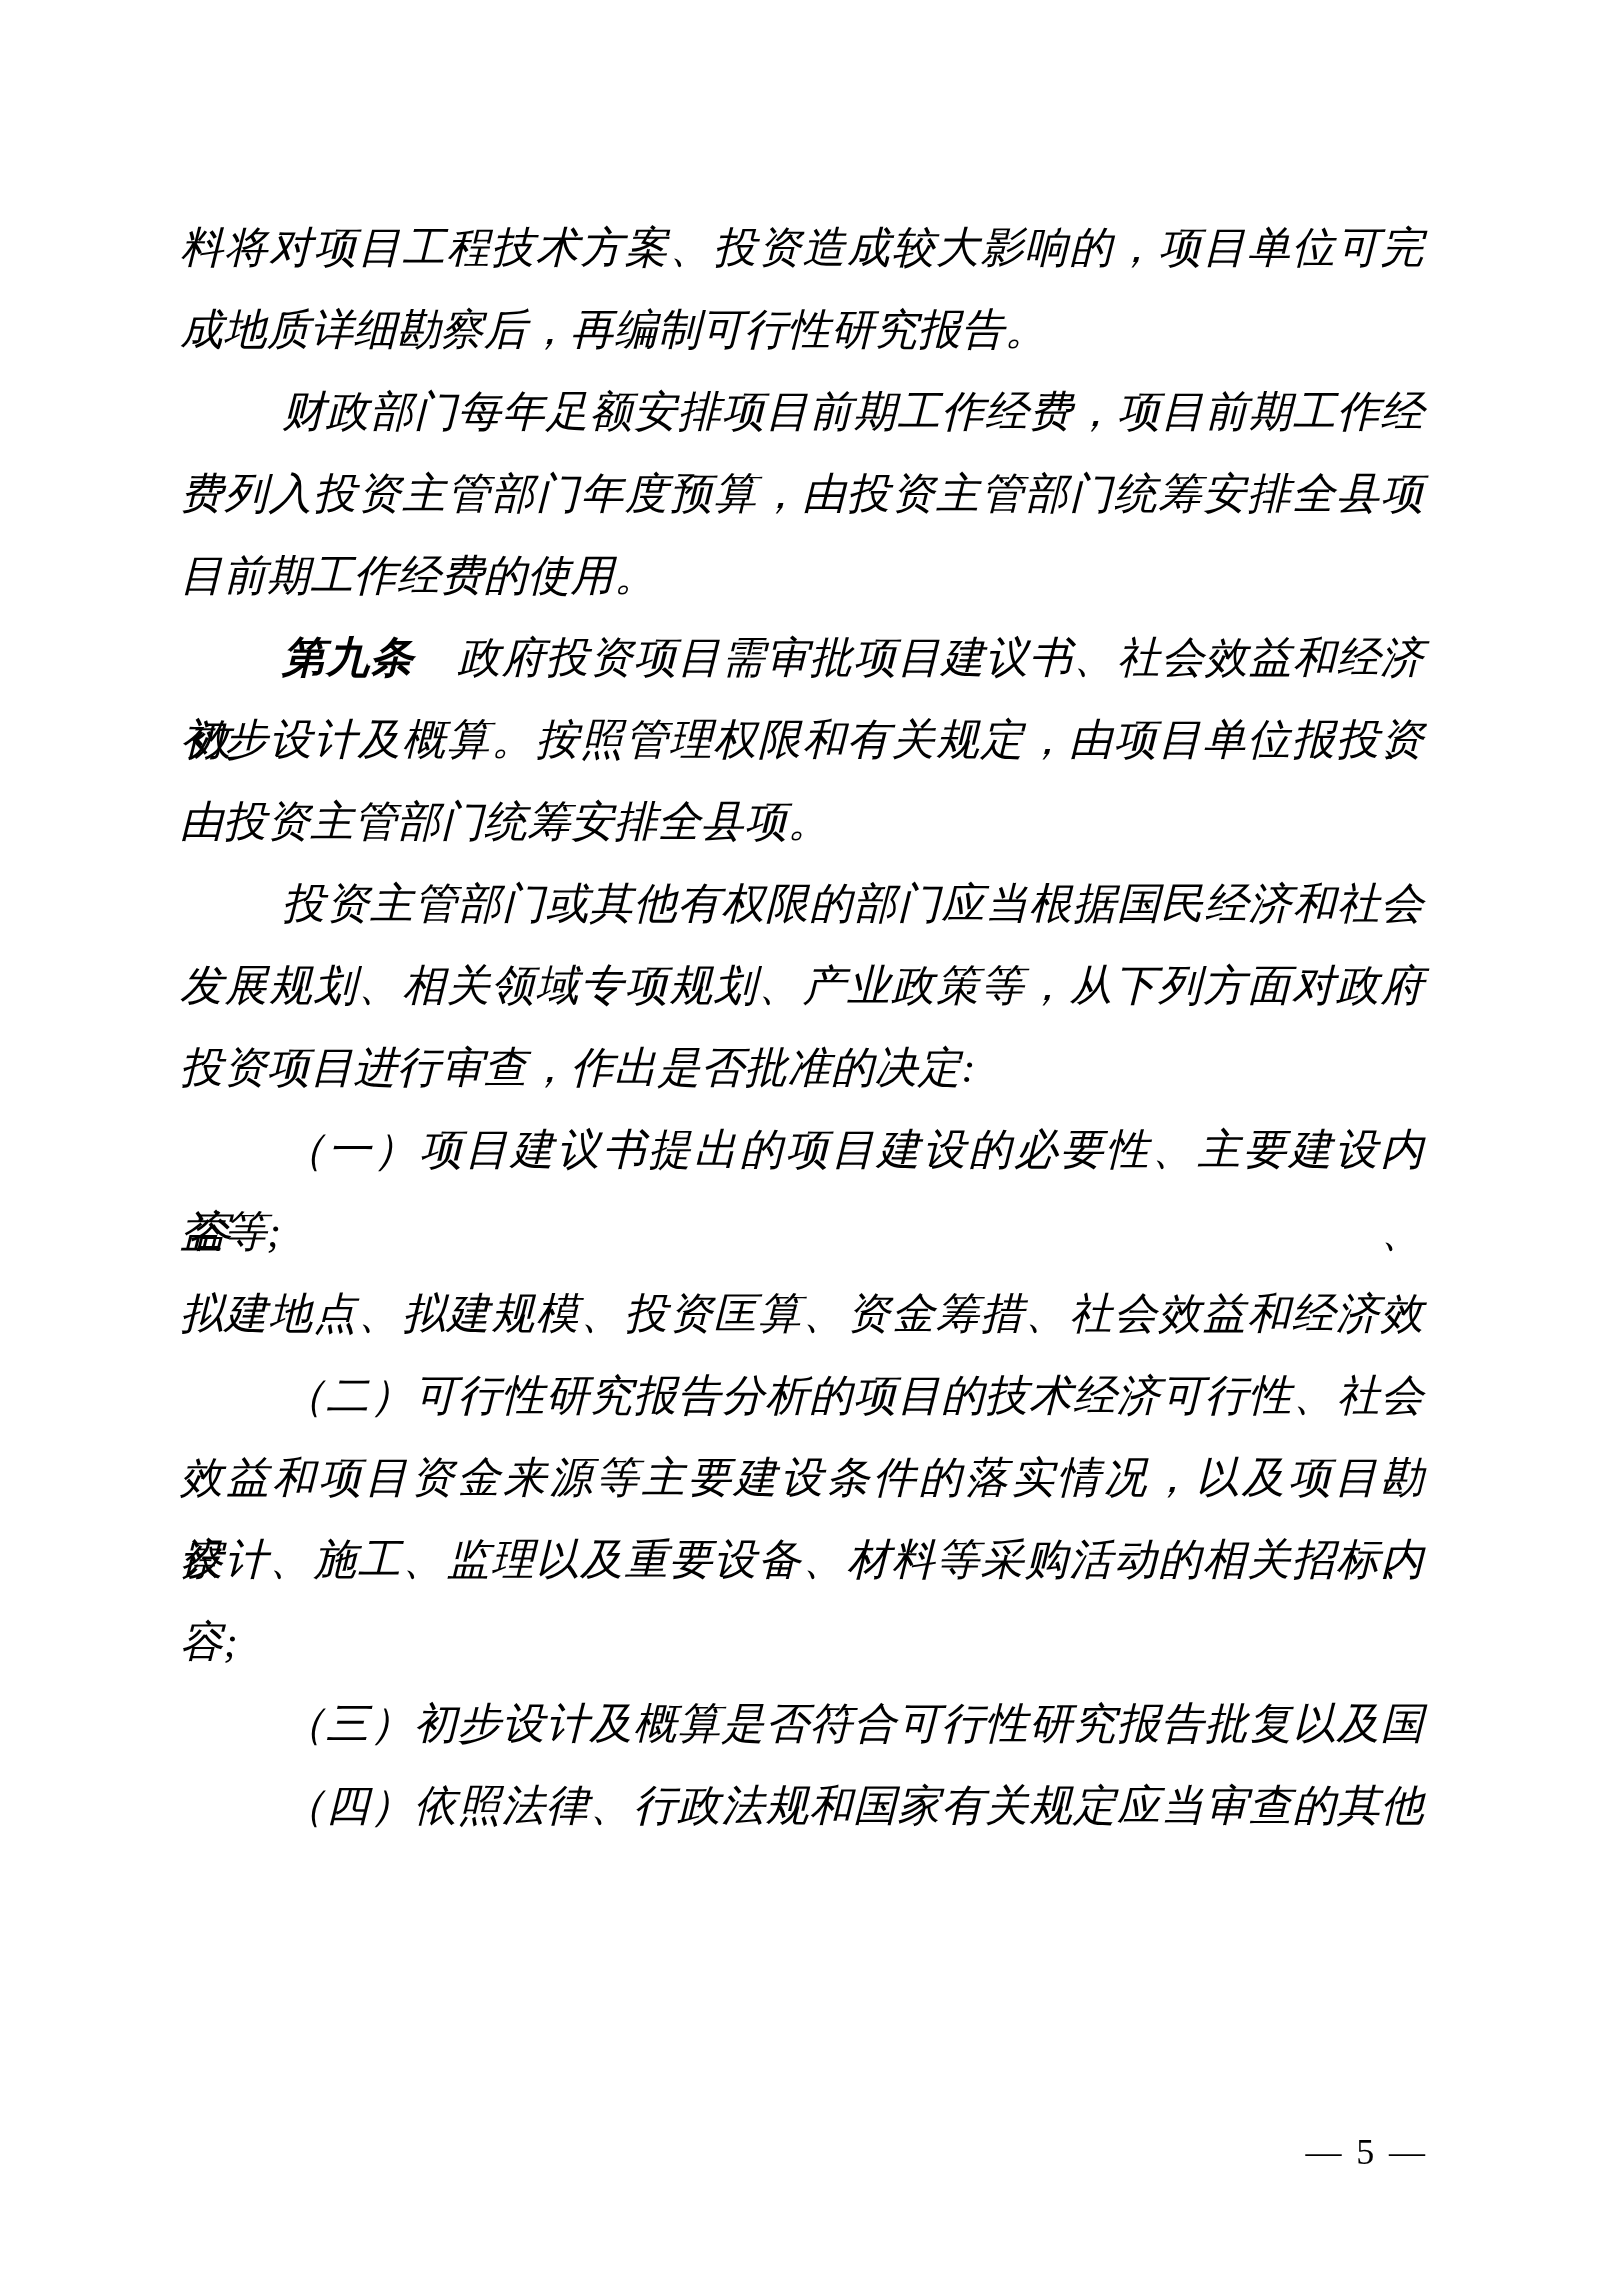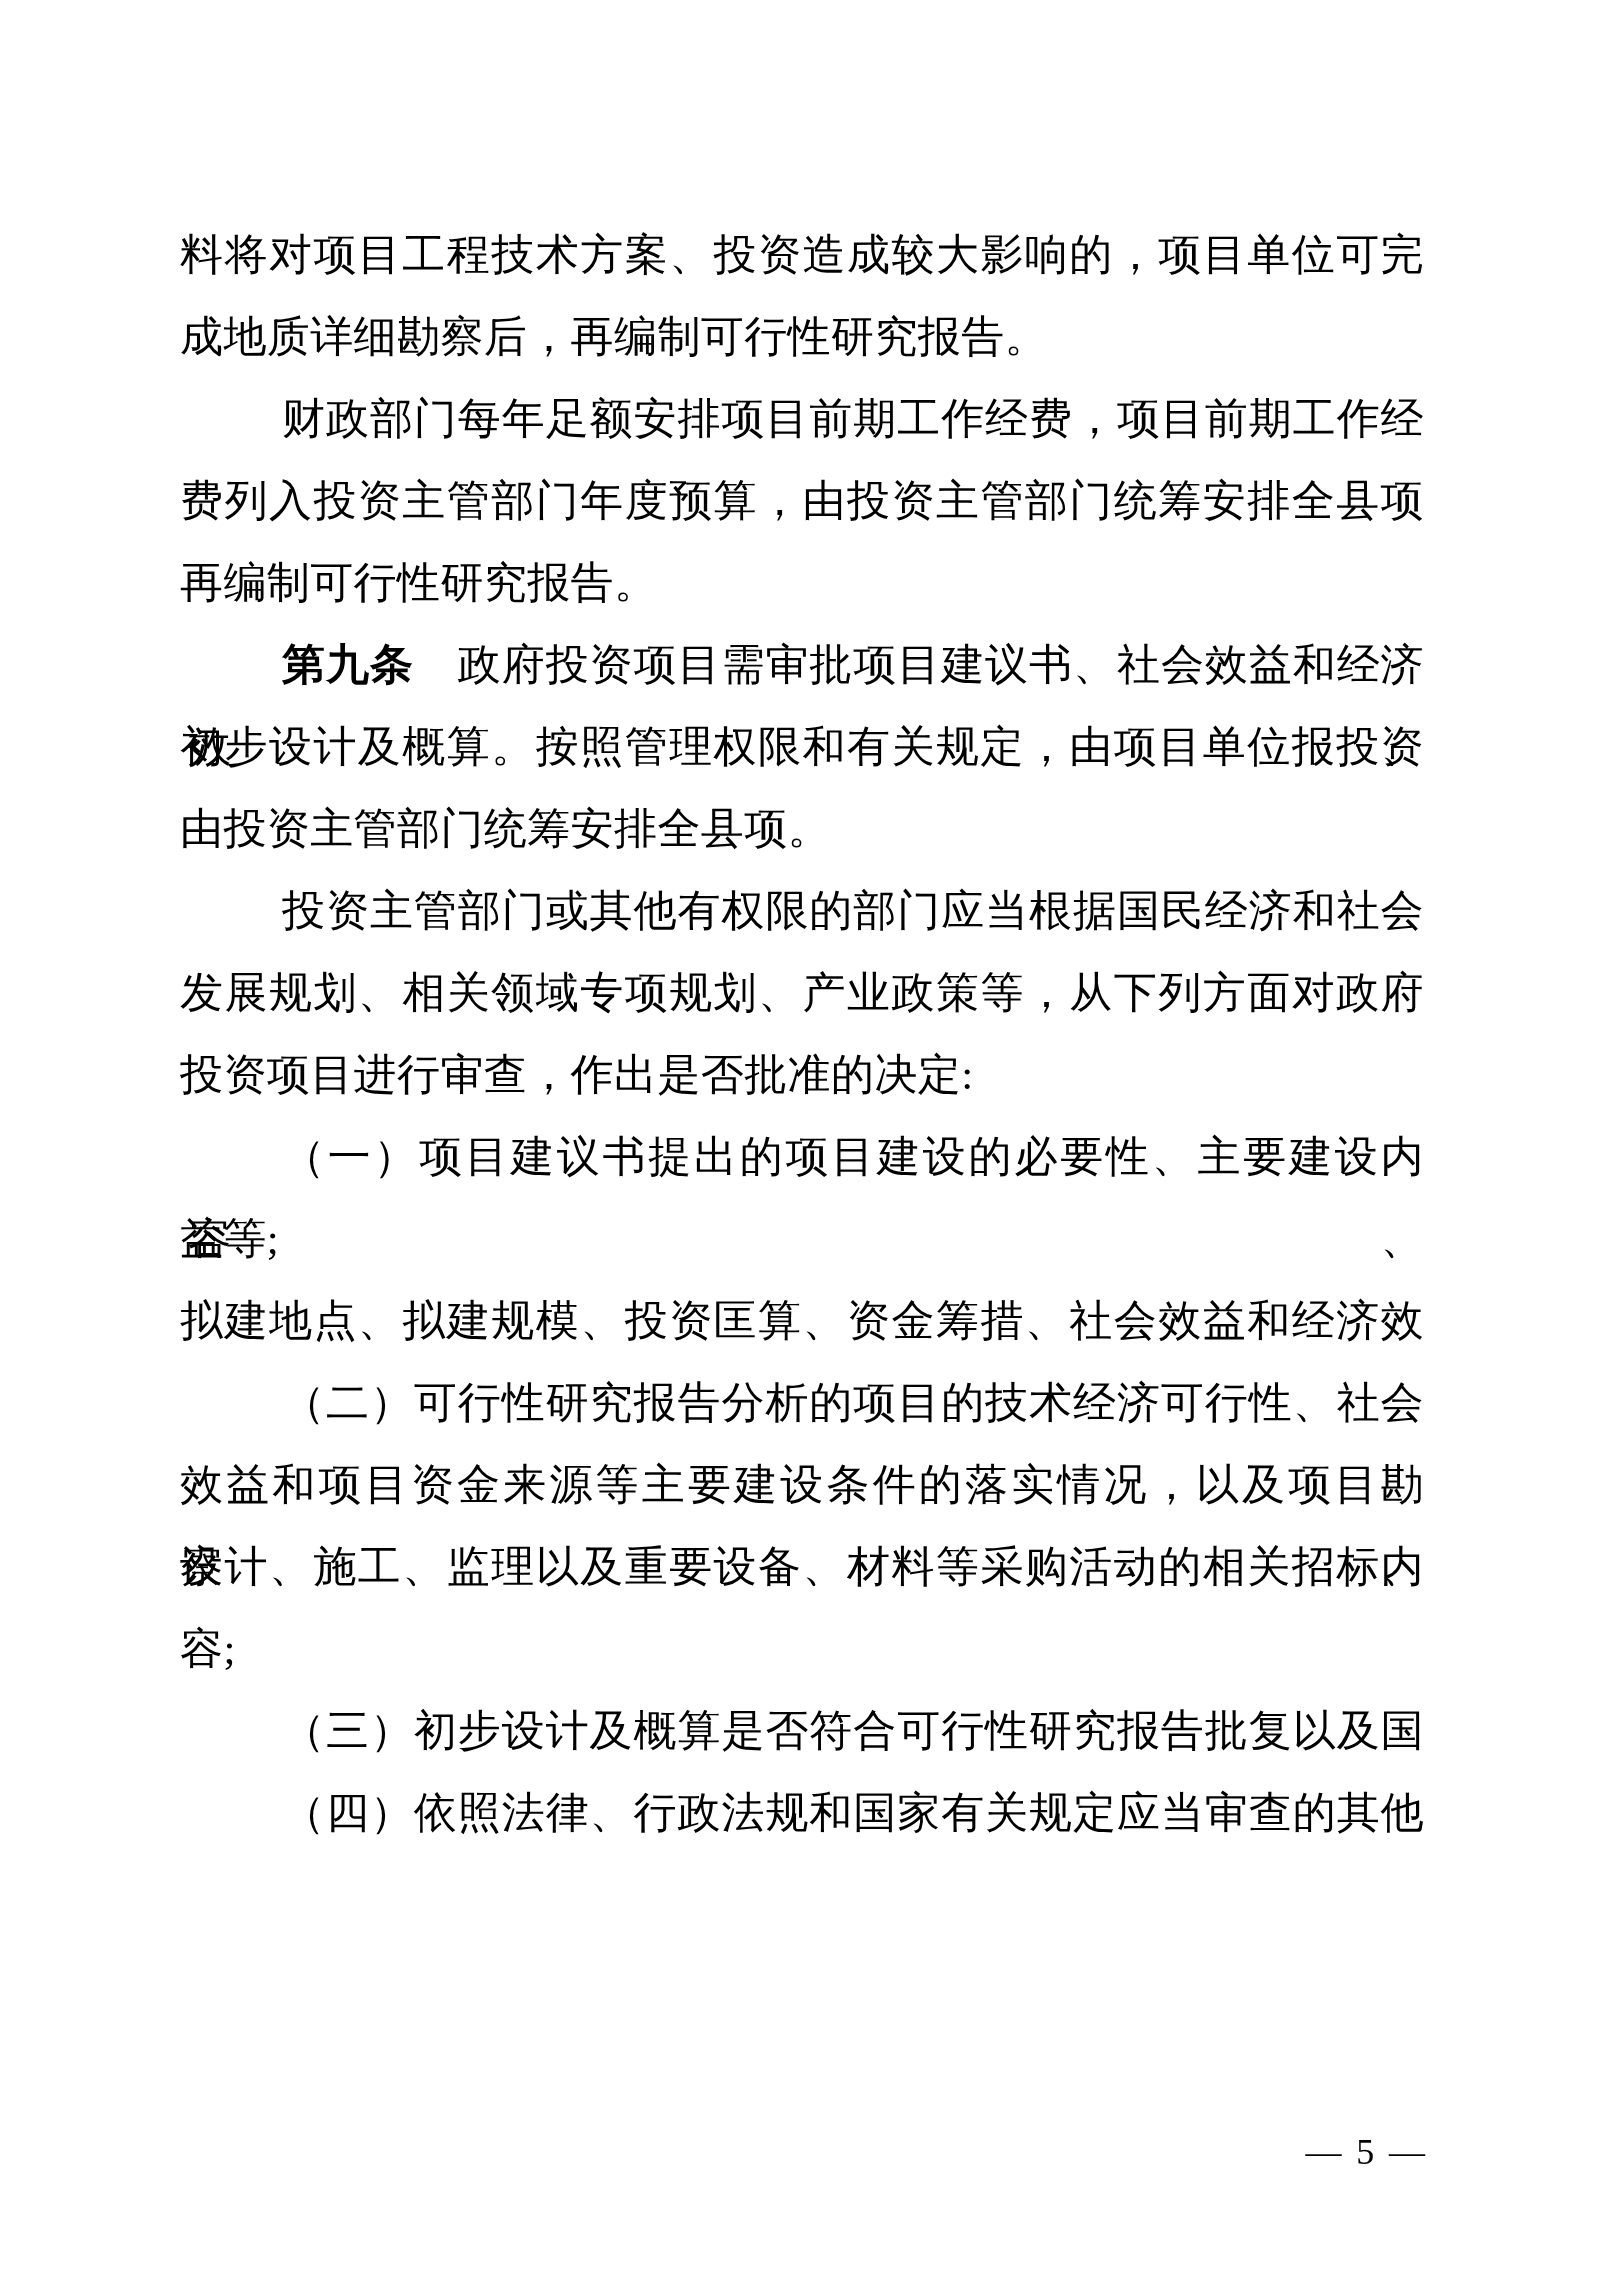--- a/index.html
+++ b/index.html
@@ -12,22 +12,23 @@
     width: 1621px;
     height: 2293px;
     background: #ffffff;
     color: #000000;
     font-family: "Liberation Serif", "DejaVu Serif", serif;
     overflow: hidden;
   }
   .doc-body {
     position: absolute;
     left: 180px;
-    top: 214px;
+    top: 207px;
     width: 1244px;
+    font-style: italic;
   }
   .text-line {
     font-size: 43px;
     line-height: 82px;
     height: 82px;
     white-space: normal;
     text-align: justify;
     letter-spacing: 0.4px;
     color: #000000;
   }
@@ -56,21 +57,21 @@
 </style>
 </head>
 <body>
 
 <div class="page">
   <div class="doc-body" id="doc-body">
       <div class="text-line justify"><span class="text-run">料将对项目工程技术方案、投资造成较大影响的，项目单位可完</span></div>
       <div class="text-line"><span class="text-run">成地质详细勘察后，再编制可行性研究报告。</span></div>
       <div class="text-line indent justify"><span class="text-run">财政部门每年足额安排项目前期工作经费，项目前期工作经</span></div>
       <div class="text-line justify"><span class="text-run">费列入投资主管部门年度预算，由投资主管部门统筹安排全县项</span></div>
-      <div class="text-line"><span class="text-run">再编制可行性研究报告。</span></div>
+      <div class="text-line"><span class="text-run">目前期工作经费的使用。</span></div>
       <div class="text-line indent justify"><span class="bold-run">第九条</span><span class="text-run">　政府投资项目需审批项目建议书、社会效益和经济效、</span></div>
       <div class="text-line justify"><span class="text-run">初步设计及概算。按照管理权限和有关规定，由项目单位报投资</span></div>
       <div class="text-line"><span class="text-run">由投资主管部门统筹安排全县项。</span></div>
       <div class="text-line indent justify"><span class="text-run">投资主管部门或其他有权限的部门应当根据国民经济和社会</span></div>
       <div class="text-line justify"><span class="text-run">发展规划、相关领域专项规划、产业政策等，从下列方面对政府</span></div>
       <div class="text-line"><span class="text-run">投资项目进行审查，作出是否批准的决定:</span></div>
       <div class="text-line indent justify"><span class="text-run">（一）项目建议书提出的项目建设的必要性、主要建设内容、</span></div>
       <div class="text-line"><span class="text-run">益等;</span></div>
       <div class="text-line justify"><span class="text-run">拟建地点、拟建规模、投资匡算、资金筹措、社会效益和经济效</span></div>
       <div class="text-line indent justify"><span class="text-run">（二）可行性研究报告分析的项目的技术经济可行性、社会</span></div>

